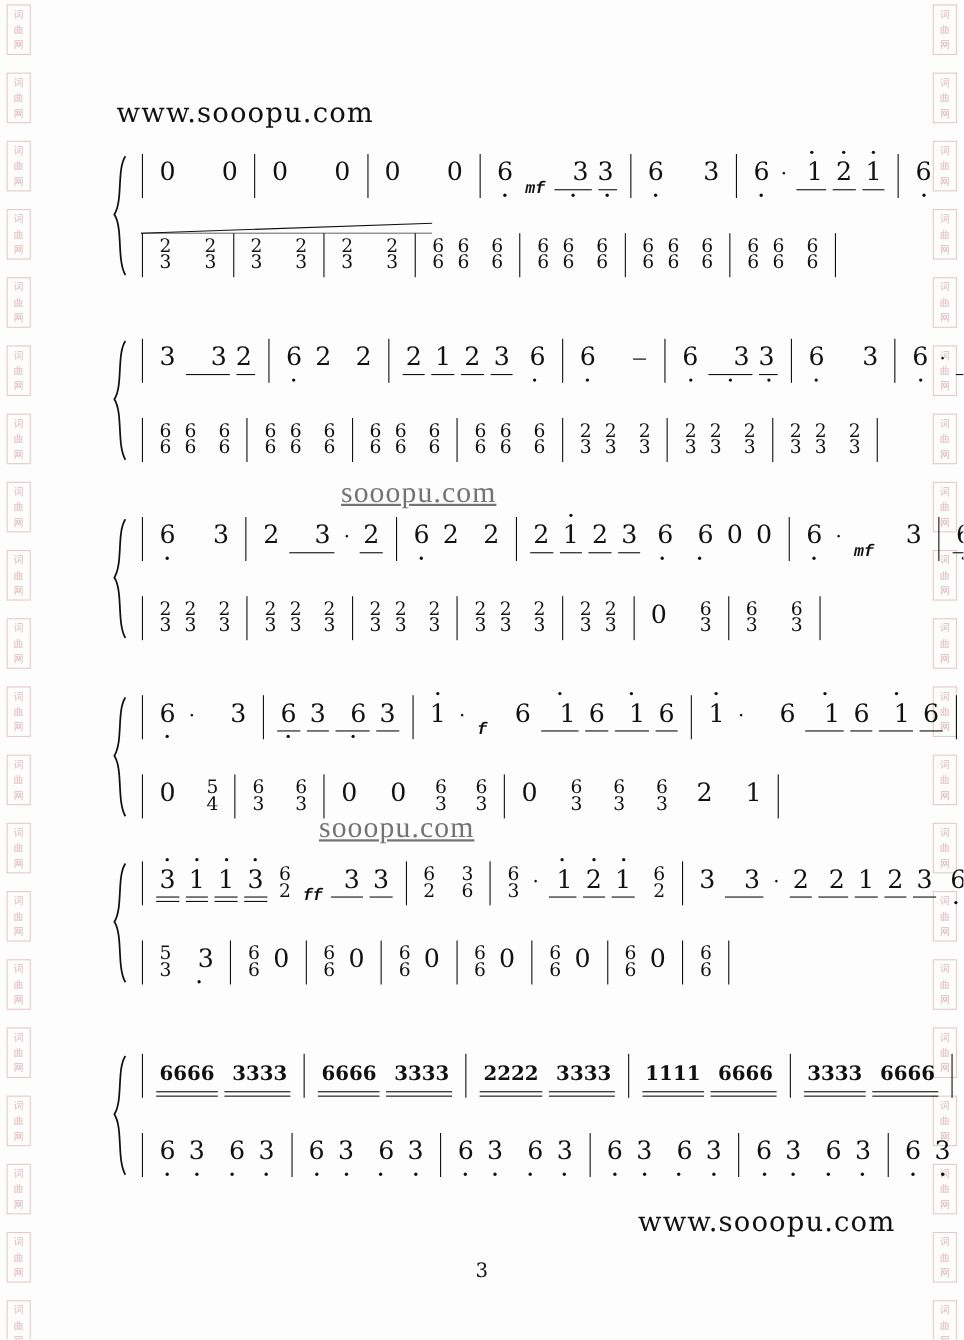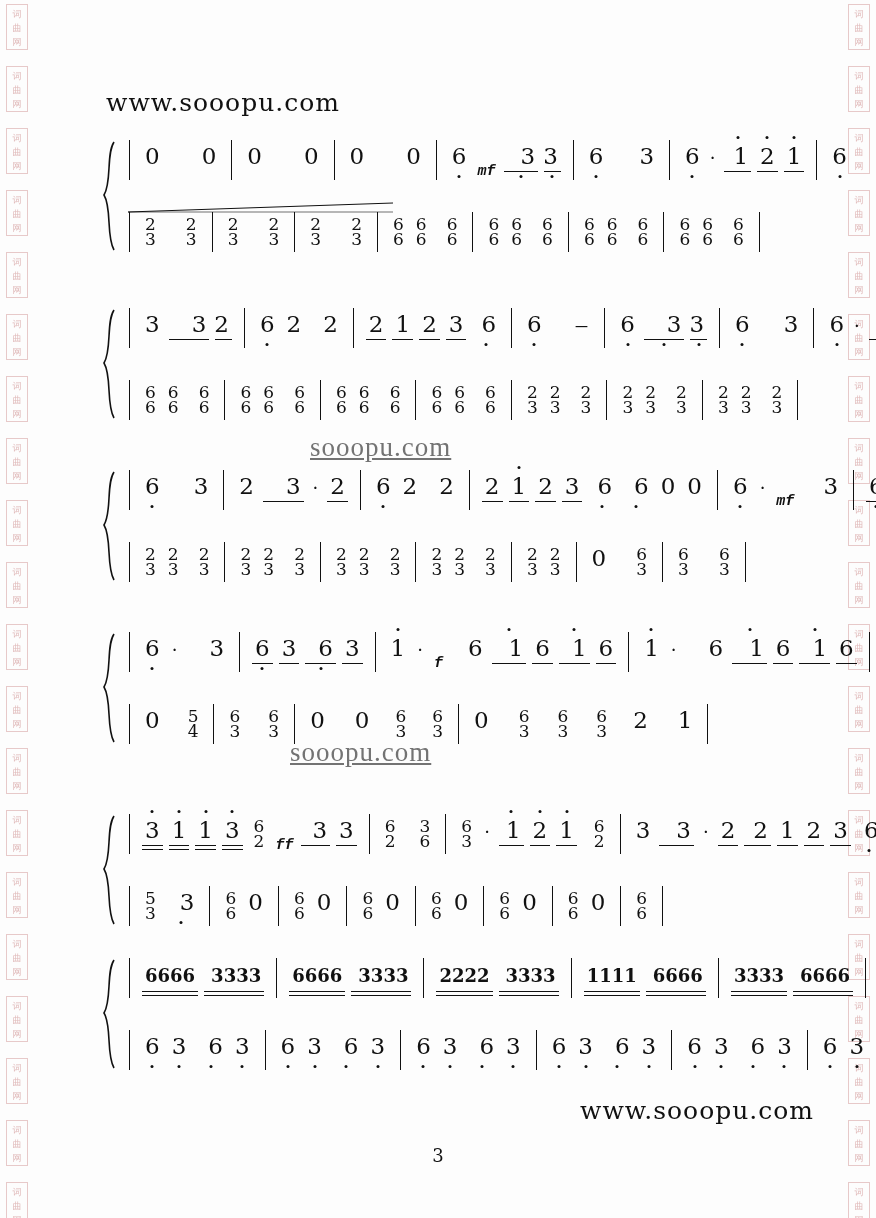--- a/index.html
+++ b/index.html
@@ -544,21 +544,21 @@
       <span class="note">0</span>
       <span class="chord" style="padding-left:22px;"><span>6</span><span>3<i class="dot-below"></i></span></span>
       <span class="chord" style="padding-left:20px;"><span>6</span><span>3<i class="dot-below"></i></span></span>
       <span class="chord" style="padding-left:20px;"><span>6</span><span>3<i class="dot-below"></i></span></span>
       <span class="note" style="padding-left:18px;">2</span>
       <span class="note" style="padding-left:22px;">1</span>
       <span class="barline"></span>
     </div>
   </div>
 
-  <div class="system" style="top:814px;">
+  <div class="system" style="top:783px;">
     <div class="brace">
       <svg width="18" height="112" viewBox="0 0 18 112">
         <path d="M14 2 C6 14, 12 42, 4 55 C12 68, 6 96, 14 110" stroke="#111" fill="none" stroke-width="1.6"></path>
       </svg>
     </div>
 
     <div class="staff-row">
       <span class="barline"></span>
       <span class="note">3<i class="dot-above"></i><i class="underline1"></i><i class="underline2"></i></span>
       <span class="note">1<i class="dot-above"></i><i class="underline1"></i><i class="underline2"></i></span>

